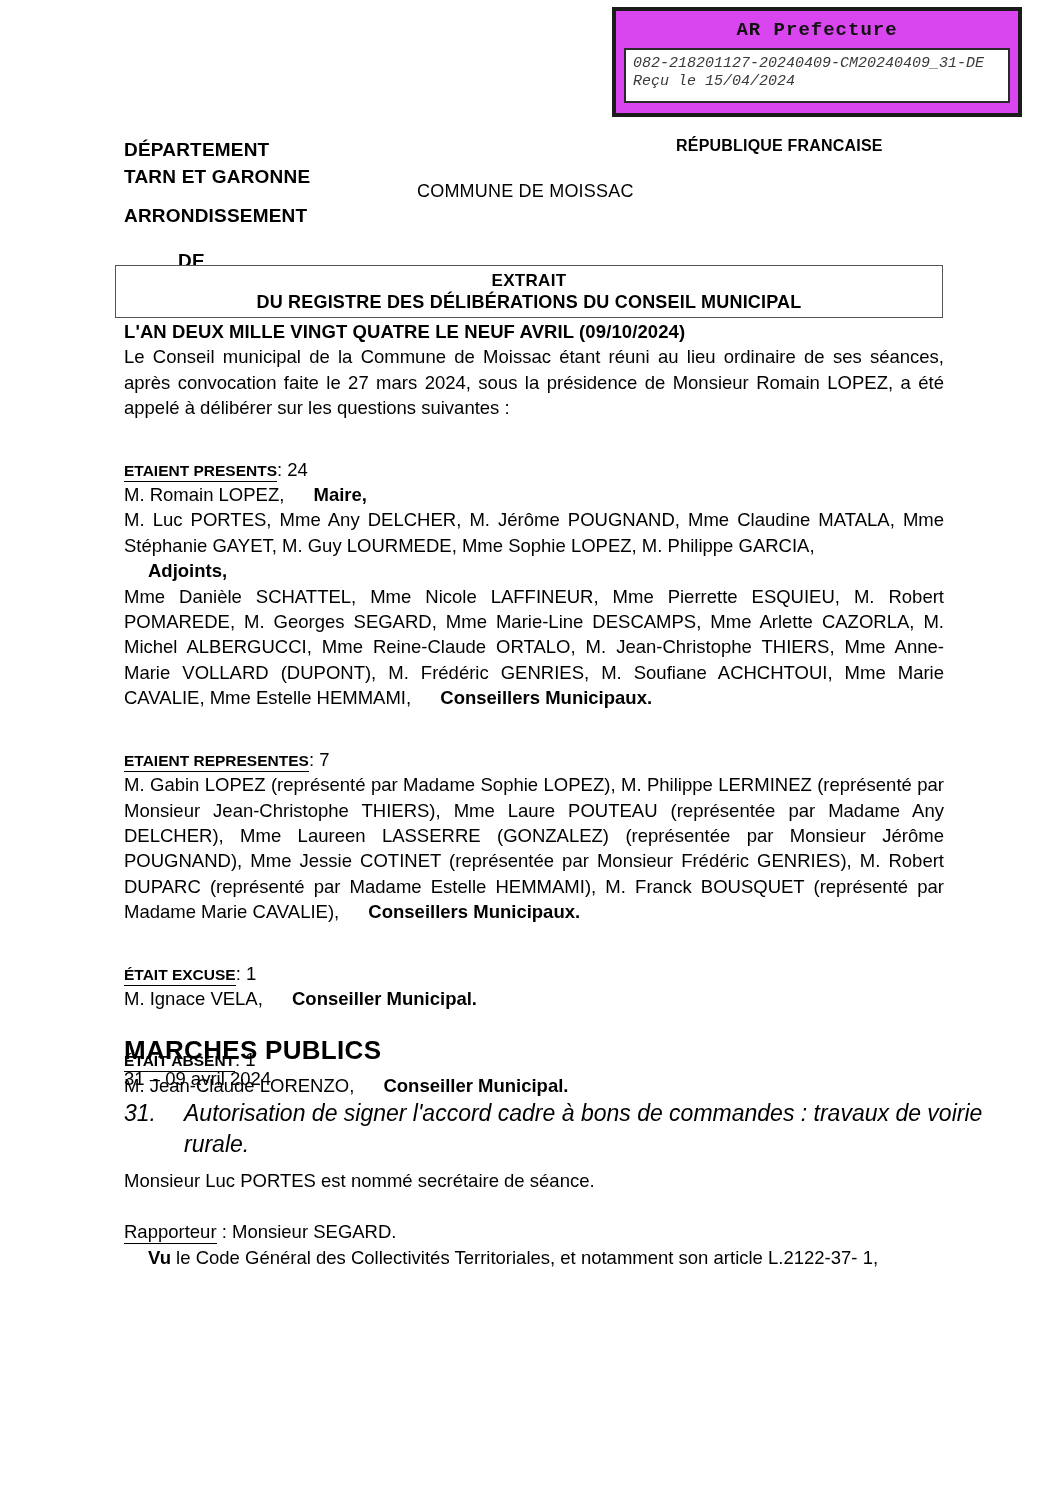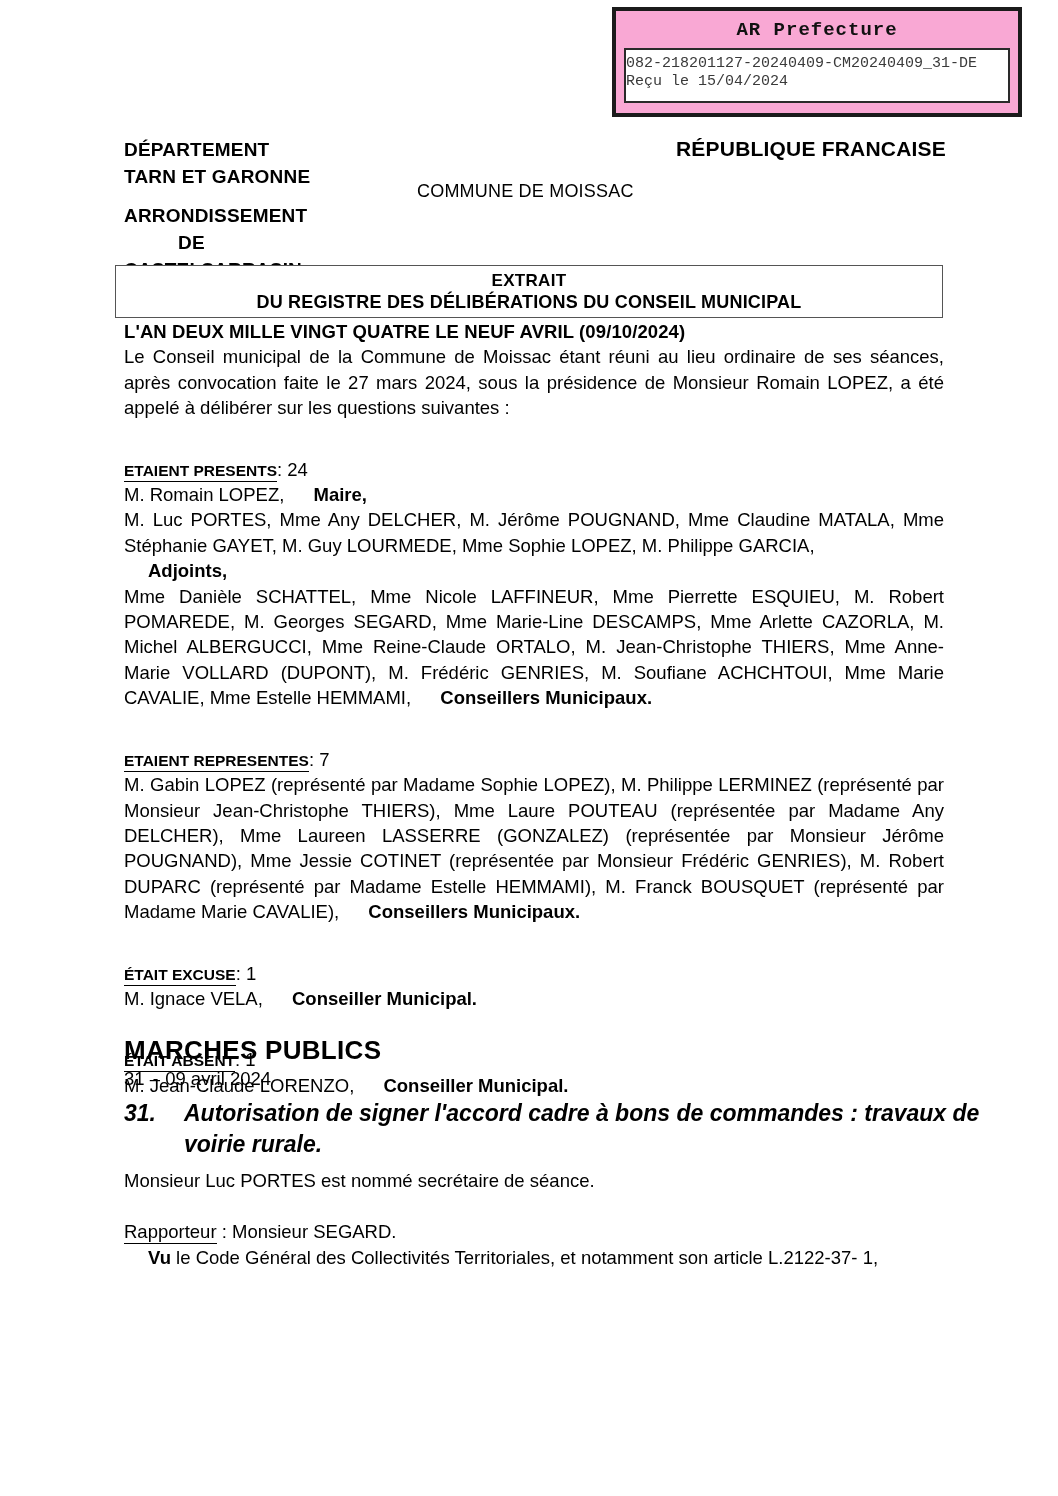--- a/index.html
+++ b/index.html
@@ -20,64 +20,65 @@
   }
 
   
   .ar-stamp {
     position: absolute;
     left: 612px;
     top: 7px;
     width: 410px;
     box-sizing: border-box;
     border: 4px solid #1b1b1b;
-    background: #f9a8d4;
+    background: #d946ef;
     padding: 6px 8px 10px 8px;
   }
   .ar-title {
     font-family: "Liberation Mono", "DejaVu Sans Mono", monospace;
     font-weight: bold;
     font-size: 19px;
     text-align: center;
     letter-spacing: 1px;
     color: #111111;
     padding: 2px 0 7px 0;
   }
   .ar-inner {
     border: 2px solid #2a2a2a;
-    padding: 5px 7px 10px 0;
-    background: #ffffff;
+    padding: 5px 7px 10px 7px;
+    background: #ffffff;
+    font-style: italic;
   }
   .ar-line {
     font-family: "Liberation Mono", "DejaVu Sans Mono", monospace;
     font-size: 15px;
     line-height: 18px;
     color: #3a3a3a;
     white-space: pre;
   }
 
   
   .dept-block {
     position: absolute;
     left: 124px;
     top: 136px;
     font-weight: bold;
     font-size: 19px;
     line-height: 27px;
     letter-spacing: 0.2px;
   }
   .dept-gap { height: 12px; }
-  .dept-de { padding-left: 54px; }
+  .dept-de { padding-left: 54px; margin-top: 18px; }
 
   .republique {
     position: absolute;
     left: 676px;
     top: 137px;
     font-weight: bold;
-    font-size: 21px;
+    font-size: 16px;
     letter-spacing: 0.2px;
   }
   .commune {
     position: absolute;
     left: 417px;
     top: 181px;
     font-weight: normal;
     font-size: 18px;
     letter-spacing: 0.2px;
   }
@@ -152,21 +153,21 @@
     position: absolute;
     left: 124px;
     top: 1068px;
     font-size: 18.5px;
   }
   .delib-title {
     position: absolute;
     left: 124px;
     top: 1098px;
     width: 820px;
-    font-weight: bold;
+    font-weight: normal;
     font-style: italic;
     font-size: 23px;
     line-height: 31px;
     padding-left: 60px;
     text-indent: -60px;
   }
   .delib-num { display: inline-block; width: 60px; text-indent: 0; }
   .rapporteur {
     position: absolute;
     left: 124px;

